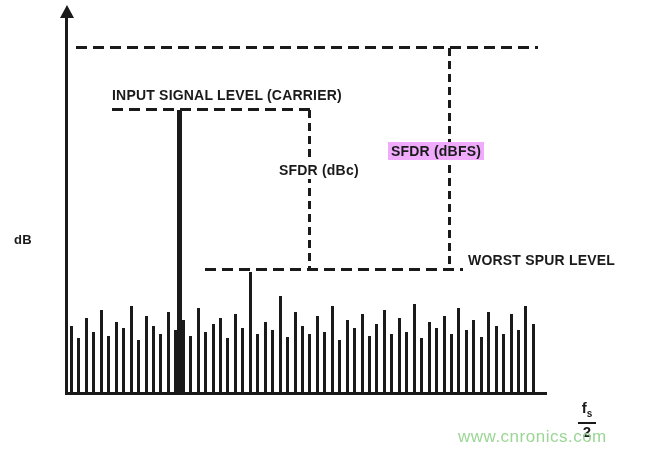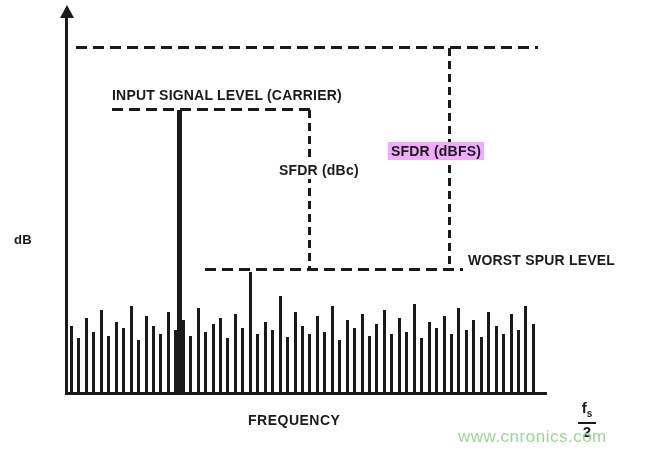--- a/index.html
+++ b/index.html
@@ -133,21 +133,20 @@
       <div class="noise-bar" style="left: 517px; top: 330px; height: 62px;"></div>
       <div class="noise-bar" style="left: 524.45px; top: 306px; height: 86px;"></div>
       <div class="noise-bar" style="left: 531.9px; top: 324px; height: 68px;"></div>
     </div>
 
   <div class="lbl input-label">INPUT SIGNAL LEVEL (CARRIER)</div>
   <div class="lbl dbc-label">SFDR (dBc)</div>
   <div class="lbl dbfs-label">SFDR (dBFS)</div>
   <div class="lbl spur-label">WORST SPUR LEVEL</div>
   <div class="lbl db-label">dB</div>
-  <div class="lbl freq-label">FREQUENCY</div>
 
   <div class="fs2">
     <span class="num"><span>f</span><sub>s</sub></span>
     <span class="den">2</span>
   </div>
 
   <div class="watermark">www.cnronics.com</div>
 
 </div>
 

